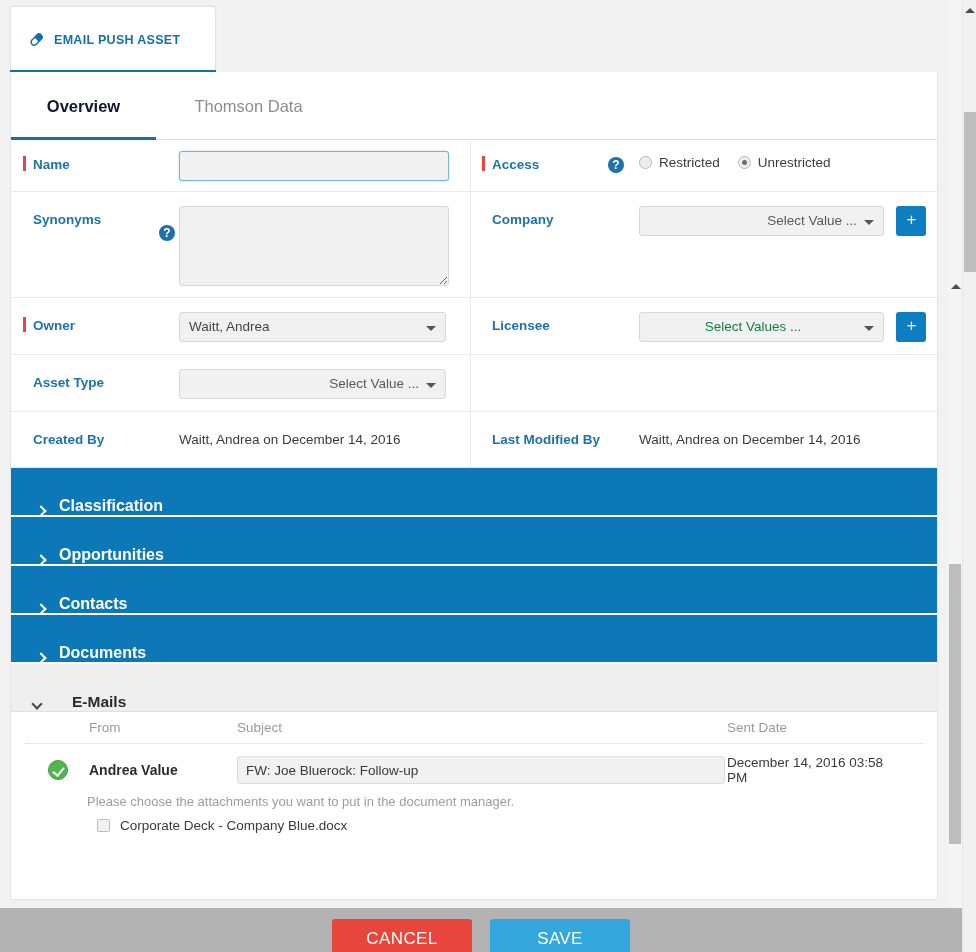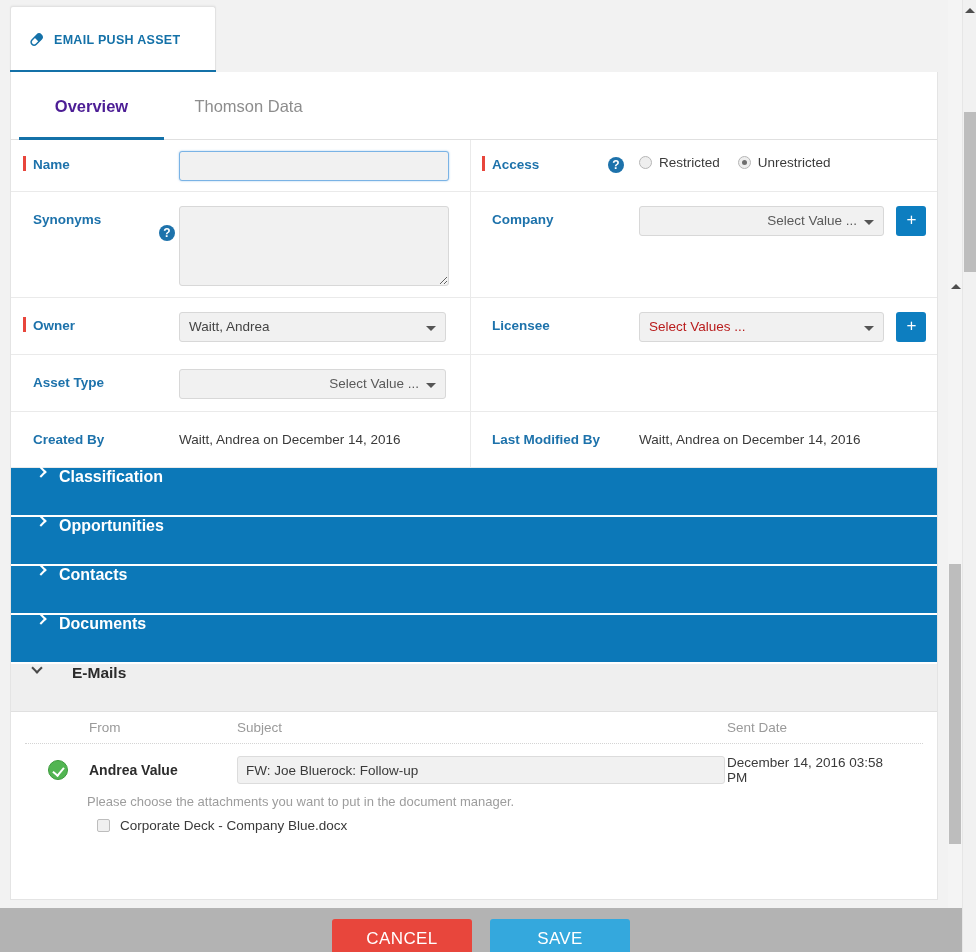--- a/index.html
+++ b/index.html
@@ -41,21 +41,21 @@
     overflow: hidden;
   }
 
   
   .tabs { position: relative; height: 68px; border-bottom: 1px solid #e0e0e0; }
   .tab {
     position: absolute; top: 0; height: 68px;
     display: flex; align-items: center; justify-content: center;
     font-size: 16.5px; font-weight: bold; cursor: pointer;
   }
-  .tab.active { left: 8px; width: 145px; color: #4c1d95; }
+  .tab.active { left: 0px; width: 145px; color: #0f172a; }
   .tab.inactive { left: 145px; width: 185px; color: #8d8d8d; font-weight: normal; }
   .tab.active::after {
     content: ""; position: absolute; left: 0; right: 0; bottom: 0; height: 3px; background: #1471a8;
   }
 
   
   .frow { position: relative; display: flex; border-bottom: 1px solid #eaeaea; }
   .fcell { position: relative; display: flex; align-items: flex-start; padding-top: 14px; }
   .fcell.left { width: 460px; border-right: 1px solid #eaeaea; }
   .fcell.right { width: 466px; }
@@ -89,21 +89,21 @@
 
   .sel {
     position: relative; display: inline-block; height: 30px;
     background: #f1f1f1; border: 1px solid #d8d8d8; border-radius: 3px;
     font-size: 13.5px; color: #444; line-height: 28px; padding: 0 26px 0 9px;
     cursor: pointer; vertical-align: top;
   }
   .sel.w267 { width: 267px; }
   .sel.w245 { width: 245px; }
   .sel.placeholder { color: #5a5a5a; text-align: right; }
-  .sel.blue-placeholder { color: #b91c1c; }
+  .sel.blue-placeholder { color: #15803d; text-align: center; }
   .caret {
     position: absolute; right: 9px; top: 13px; width: 0; height: 0;
     border-left: 5px solid transparent; border-right: 5px solid transparent;
     border-top: 5px solid #555;
   }
   .plusbtn {
     display: inline-block; width: 30px; height: 30px; margin-left: 8px;
     background: #0d7ec0; border-radius: 3px; color: #fff; text-align: center;
     line-height: 28px; font-size: 17px; cursor: pointer; vertical-align: top;
   }
@@ -121,21 +121,21 @@
   .radio.checked::after {
     content:""; position:absolute; left:3px; top:3px; width:5px; height:5px;
     border-radius:50%; background:#6e6e6e;
   }
   .radiolabel { font-size: 13.5px; color: #3b3b3b; margin-right: 11px; }
 
   .staticval { font-size: 13.5px; color: #3a3a3a; padding-top: 6px; }
 
   
   .acc {
-    height: 49px; background: #0c78b8; display: flex; align-items: flex-start;
+    height: 49px; background: #0c78b8; display: flex; align-items: flex-end;
     padding-left: 26px; color: #fff; cursor: pointer; border-bottom: 2px solid #fff;
   }
   .acc .chev {
     display:inline-block; width: 8px; height: 8px; margin-right: 14px;
     border-right: 2px solid #fff; border-bottom: 2px solid #fff;
     transform: rotate(-45deg); flex: 0 0 auto;
   }
   .acc .acc-title { font-size: 16px; font-weight: bold; }
 
   .acc.light {

